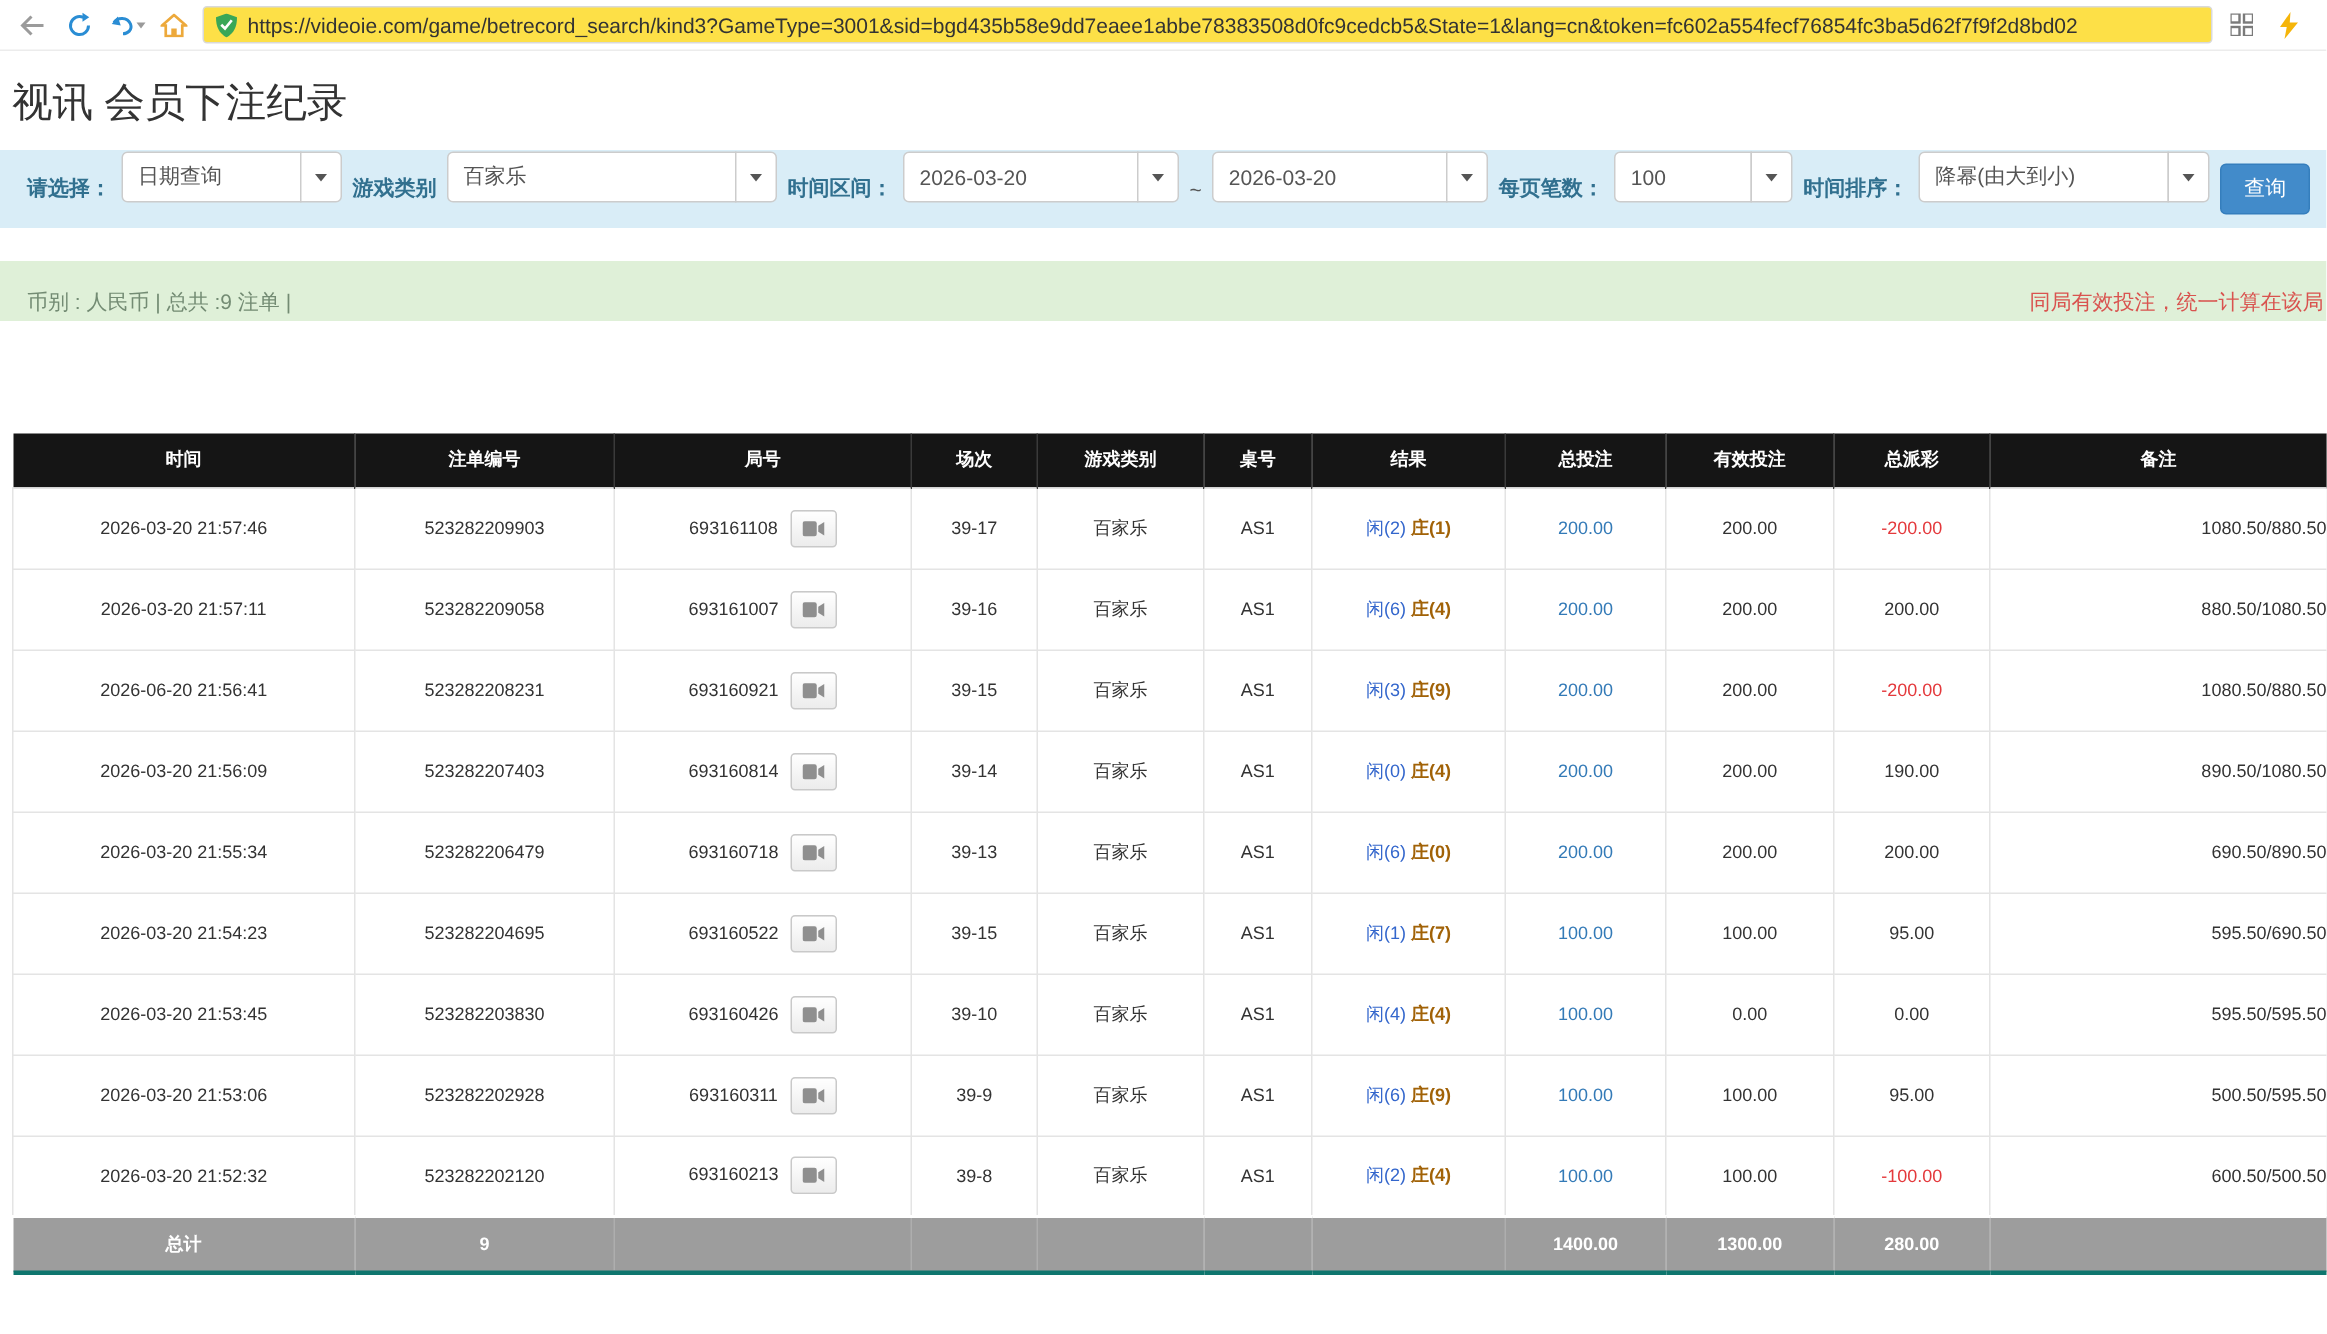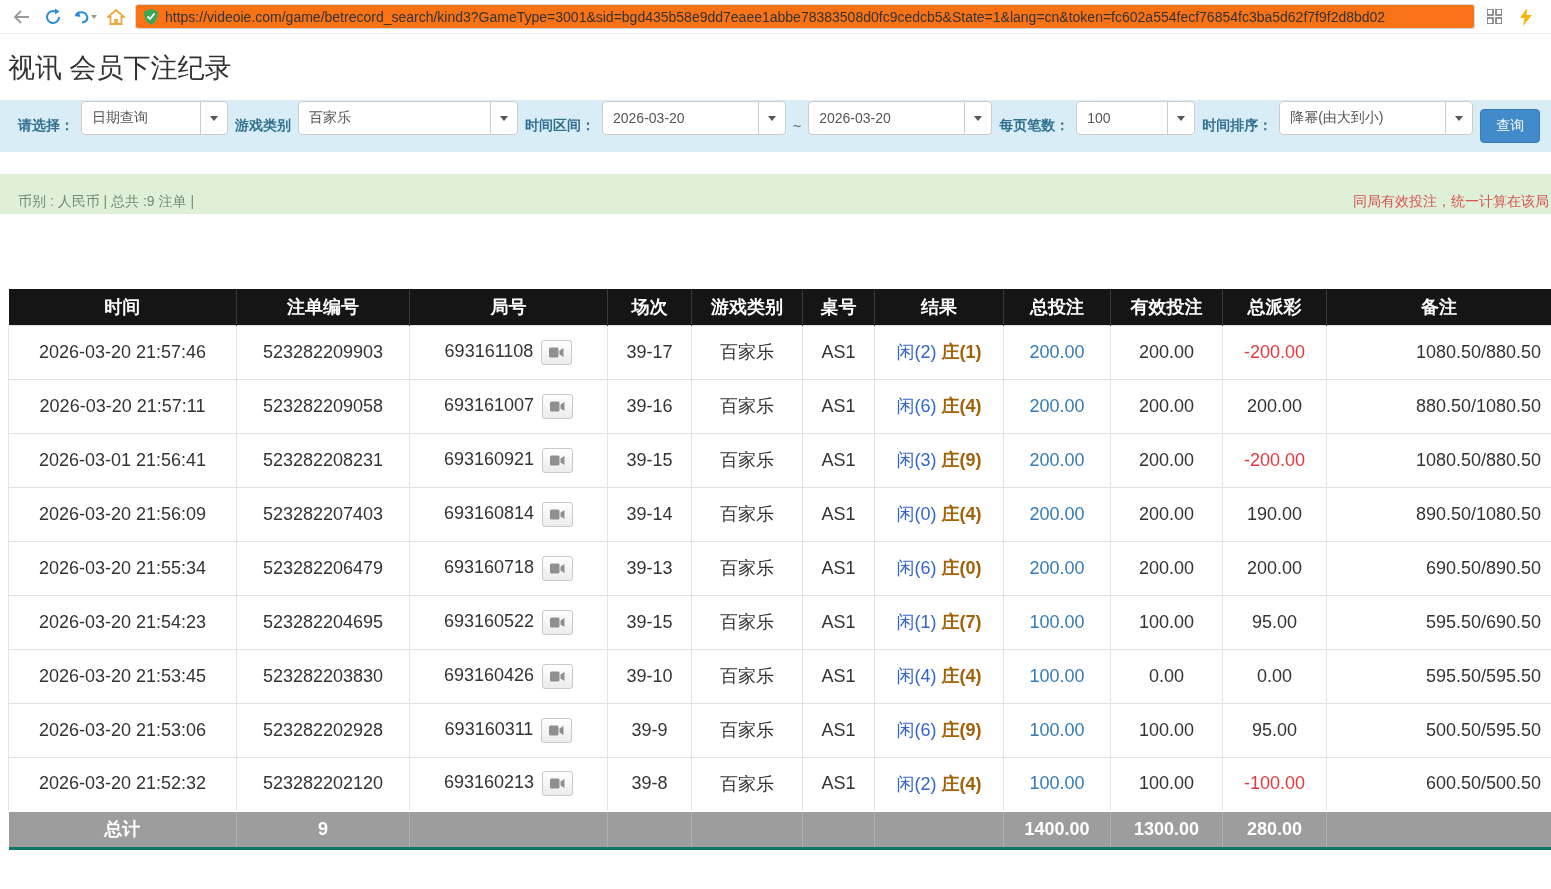--- a/index.html
+++ b/index.html
@@ -8,21 +8,21 @@
 
   
   .chrome { height: 34px; display: flex; align-items: center; gap: 6px;
     padding: 0 8px; background: #fff; border-bottom: 1px solid #ececec; }
   .tool { width: 26px; height: 26px; display: flex; align-items: center;
     justify-content: center; cursor: pointer; flex: 0 0 auto; }
   .undo-wrap { display: flex; align-items: center; gap: 1px; cursor: pointer; }
   .mini-caret { width: 0; height: 0; border-left: 3px solid transparent;
     border-right: 3px solid transparent; border-top: 4px solid #9a9a9a; }
   .addr { width: 1340px; height: 25px; display: flex; align-items: center; gap: 7px;
-    padding: 0 8px; border: 1px solid #d9d9d9; border-radius: 3px; background: #f97316;
+    padding: 0 8px; border: 1px solid #d9d9d9; border-radius: 3px; background: #fde047;
     overflow: hidden; flex: 0 0 auto; }
   .addr .url { font-size: 14px; color: #333; white-space: nowrap; overflow: hidden; }
 
   
   .page-title { margin: 16px 0 0 8px; font-size: 27px; font-weight: 400; color: #333; }
 
   .filter-bar { margin-top: 14px; height: 52px; background: #d9edf7;
     display: flex; align-items: center; gap: 7px; padding-left: 18px;
     white-space: nowrap; overflow: hidden; }
   .flabel { color: #31708f; font-weight: bold; font-size: 14px; flex: 0 0 auto; }
@@ -40,26 +40,26 @@
     cursor: pointer; flex: 0 0 auto; }
 
   .summary { margin-top: 22px; height: 40px; background: #dff0d8; display: flex;
     align-items: center; justify-content: space-between; padding: 16px 2px 0 18px;
     font-size: 14px; white-space: nowrap; overflow: hidden; }
   .summary .left { color: #738b73; }
   .summary .right { color: #d9534f; flex: 0 0 auto; }
 
   
   .bet-table { margin: 75px 0 0 8px; width: 1543px; border-collapse: collapse;
-    table-layout: fixed; font-size: 18px; color: #333; }
+    table-layout: fixed; font-size: 12px; color: #333; }
   .bet-table thead th { background: #151515; color: #fff; height: 36px;
     font-weight: bold; border-right: 1px solid #3a3a3a; }
   .bet-table tbody td { height: 54px; text-align: center; background: #fff;
     border: 1px solid #e4e4e4; }
-  .bet-table tbody td.note { text-align: right; padding-right: 10px; }
+  .bet-table tbody td.note { text-align: right; }
   .player { color: #3366cc; }
   .banker { color: #a16207; font-weight: bold; }
   .bet-link { color: #337ab7; text-decoration: none; cursor: pointer; }
   .payout.neg { color: #e4393c; }
   .video-btn { margin-left: 8px; padding: 5px 7px 3px 7px;
     background: linear-gradient(#fff, #ececec); border: 1px solid #c9c9c9;
     border-radius: 3px; cursor: pointer; vertical-align: middle; }
   .bet-table tfoot td { height: 37px; background: #9d9d9d; color: #fff;
     font-weight: bold; text-align: center; border-right: 1px solid #aeaeae;
     border-top: 2px solid #fff; }
@@ -229,21 +229,21 @@
         <td>39-16</td>
         <td>百家乐</td>
         <td>AS1</td>
         <td><span class="player">闲(6)</span> <span class="banker">庄(4)</span></td>
         <td><a class="bet-link">200.00</a></td>
         <td>200.00</td>
         <td class="payout">200.00</td>
         <td class="note">880.50/1080.50</td>
       </tr>
       <tr>
-        <td>2026-03-01 21:56:41</td>
+        <td>2026-06-20 21:56:41</td>
         <td>523282208231</td>
         <td><span>693160921</span><button class="video-btn"><svg width="15" height="11" viewBox="0 0 15 11">
               <rect x="0" y="0.5" width="9.5" height="10" rx="1.5" fill="#8f8f8f"></rect>
               <path d="M10.5 3.5 L14.5 1 V10 L10.5 7.5 Z" fill="#8f8f8f"></path>
             </svg></button></td>
         <td>39-15</td>
         <td>百家乐</td>
         <td>AS1</td>
         <td><span class="player">闲(3)</span> <span class="banker">庄(9)</span></td>
         <td><a class="bet-link">200.00</a></td>

